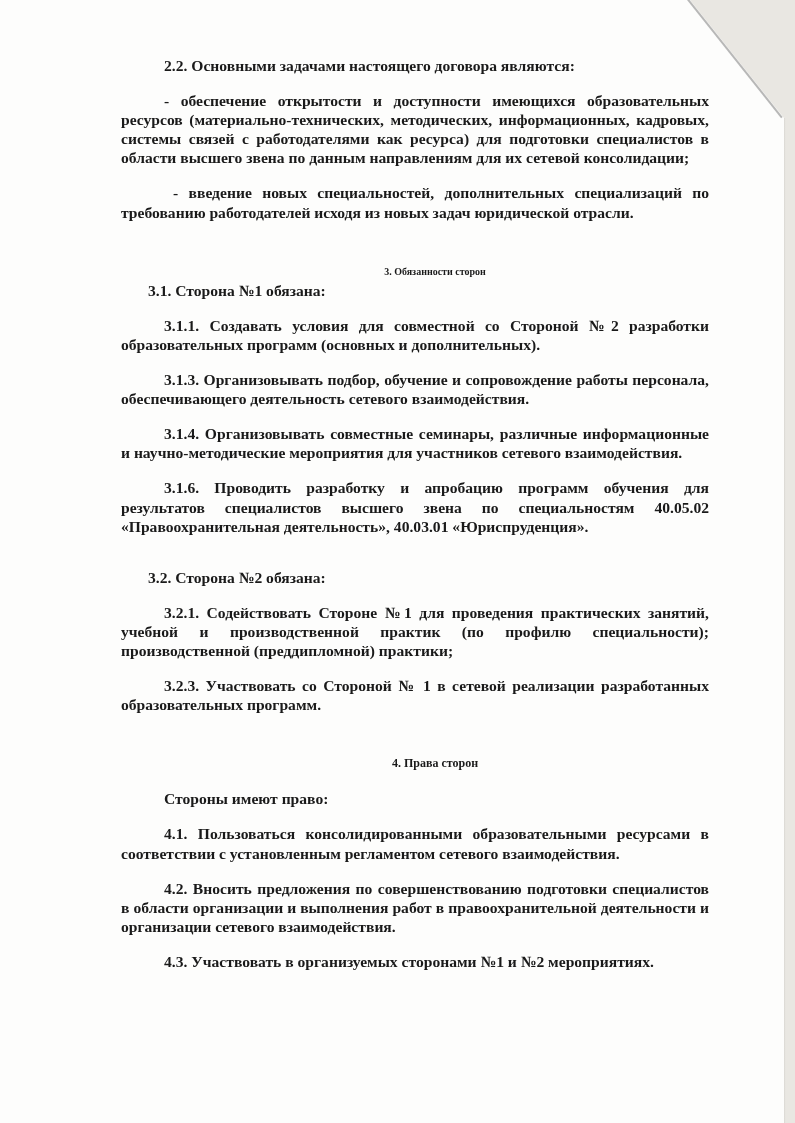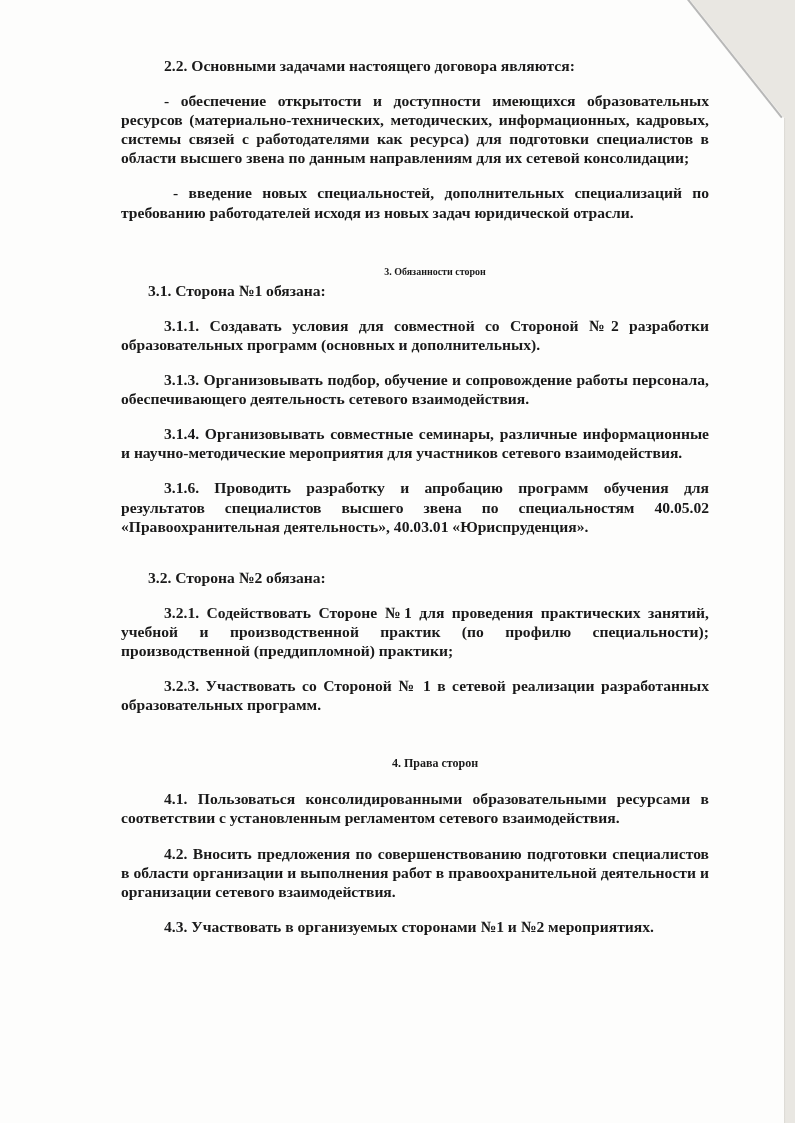--- a/index.html
+++ b/index.html
@@ -100,18 +100,19 @@
     <p class="p">3.1.6. Проводить разработку и апробацию программ обучения для результатов специалистов высшего звена по специальностям 40.05.02 «Правоохранительная деятельность», 40.03.01 «Юриспруденция».</p>
     <h3 class="subheading" style="font-size:15.6px;margin-top:32px;">3.2. Сторона №2 обязана:</h3>
     <p class="p">3.2.1. Содействовать Стороне №1  для проведения практических занятий,  учебной и производственной практик (по профилю специальности); производственной (преддипломной) практики;</p>
     <p class="p">3.2.3. Участвовать со Стороной № 1 в сетевой реализации разработанных образовательных программ.</p>
   </section>
 
   <div class="gap-lg"></div>
 
   <section>
     <h2 class="heading" style="font-size:12px;">4. Права сторон</h2>
+    <p class="p">Стороны имеют право:</p>
     <p class="p">4.1. Пользоваться консолидированными образовательными ресурсами в соответствии с установленным регламентом сетевого взаимодействия.</p>
     <p class="p">4.2. Вносить предложения по совершенствованию подготовки специалистов в области организации и выполнения работ в правоохранительной деятельности и организации сетевого взаимодействия.</p>
     <p class="p">4.3. Участвовать в организуемых сторонами №1 и №2  мероприятиях.</p>
   </section>
 
 </div>
 
 </body></html>

